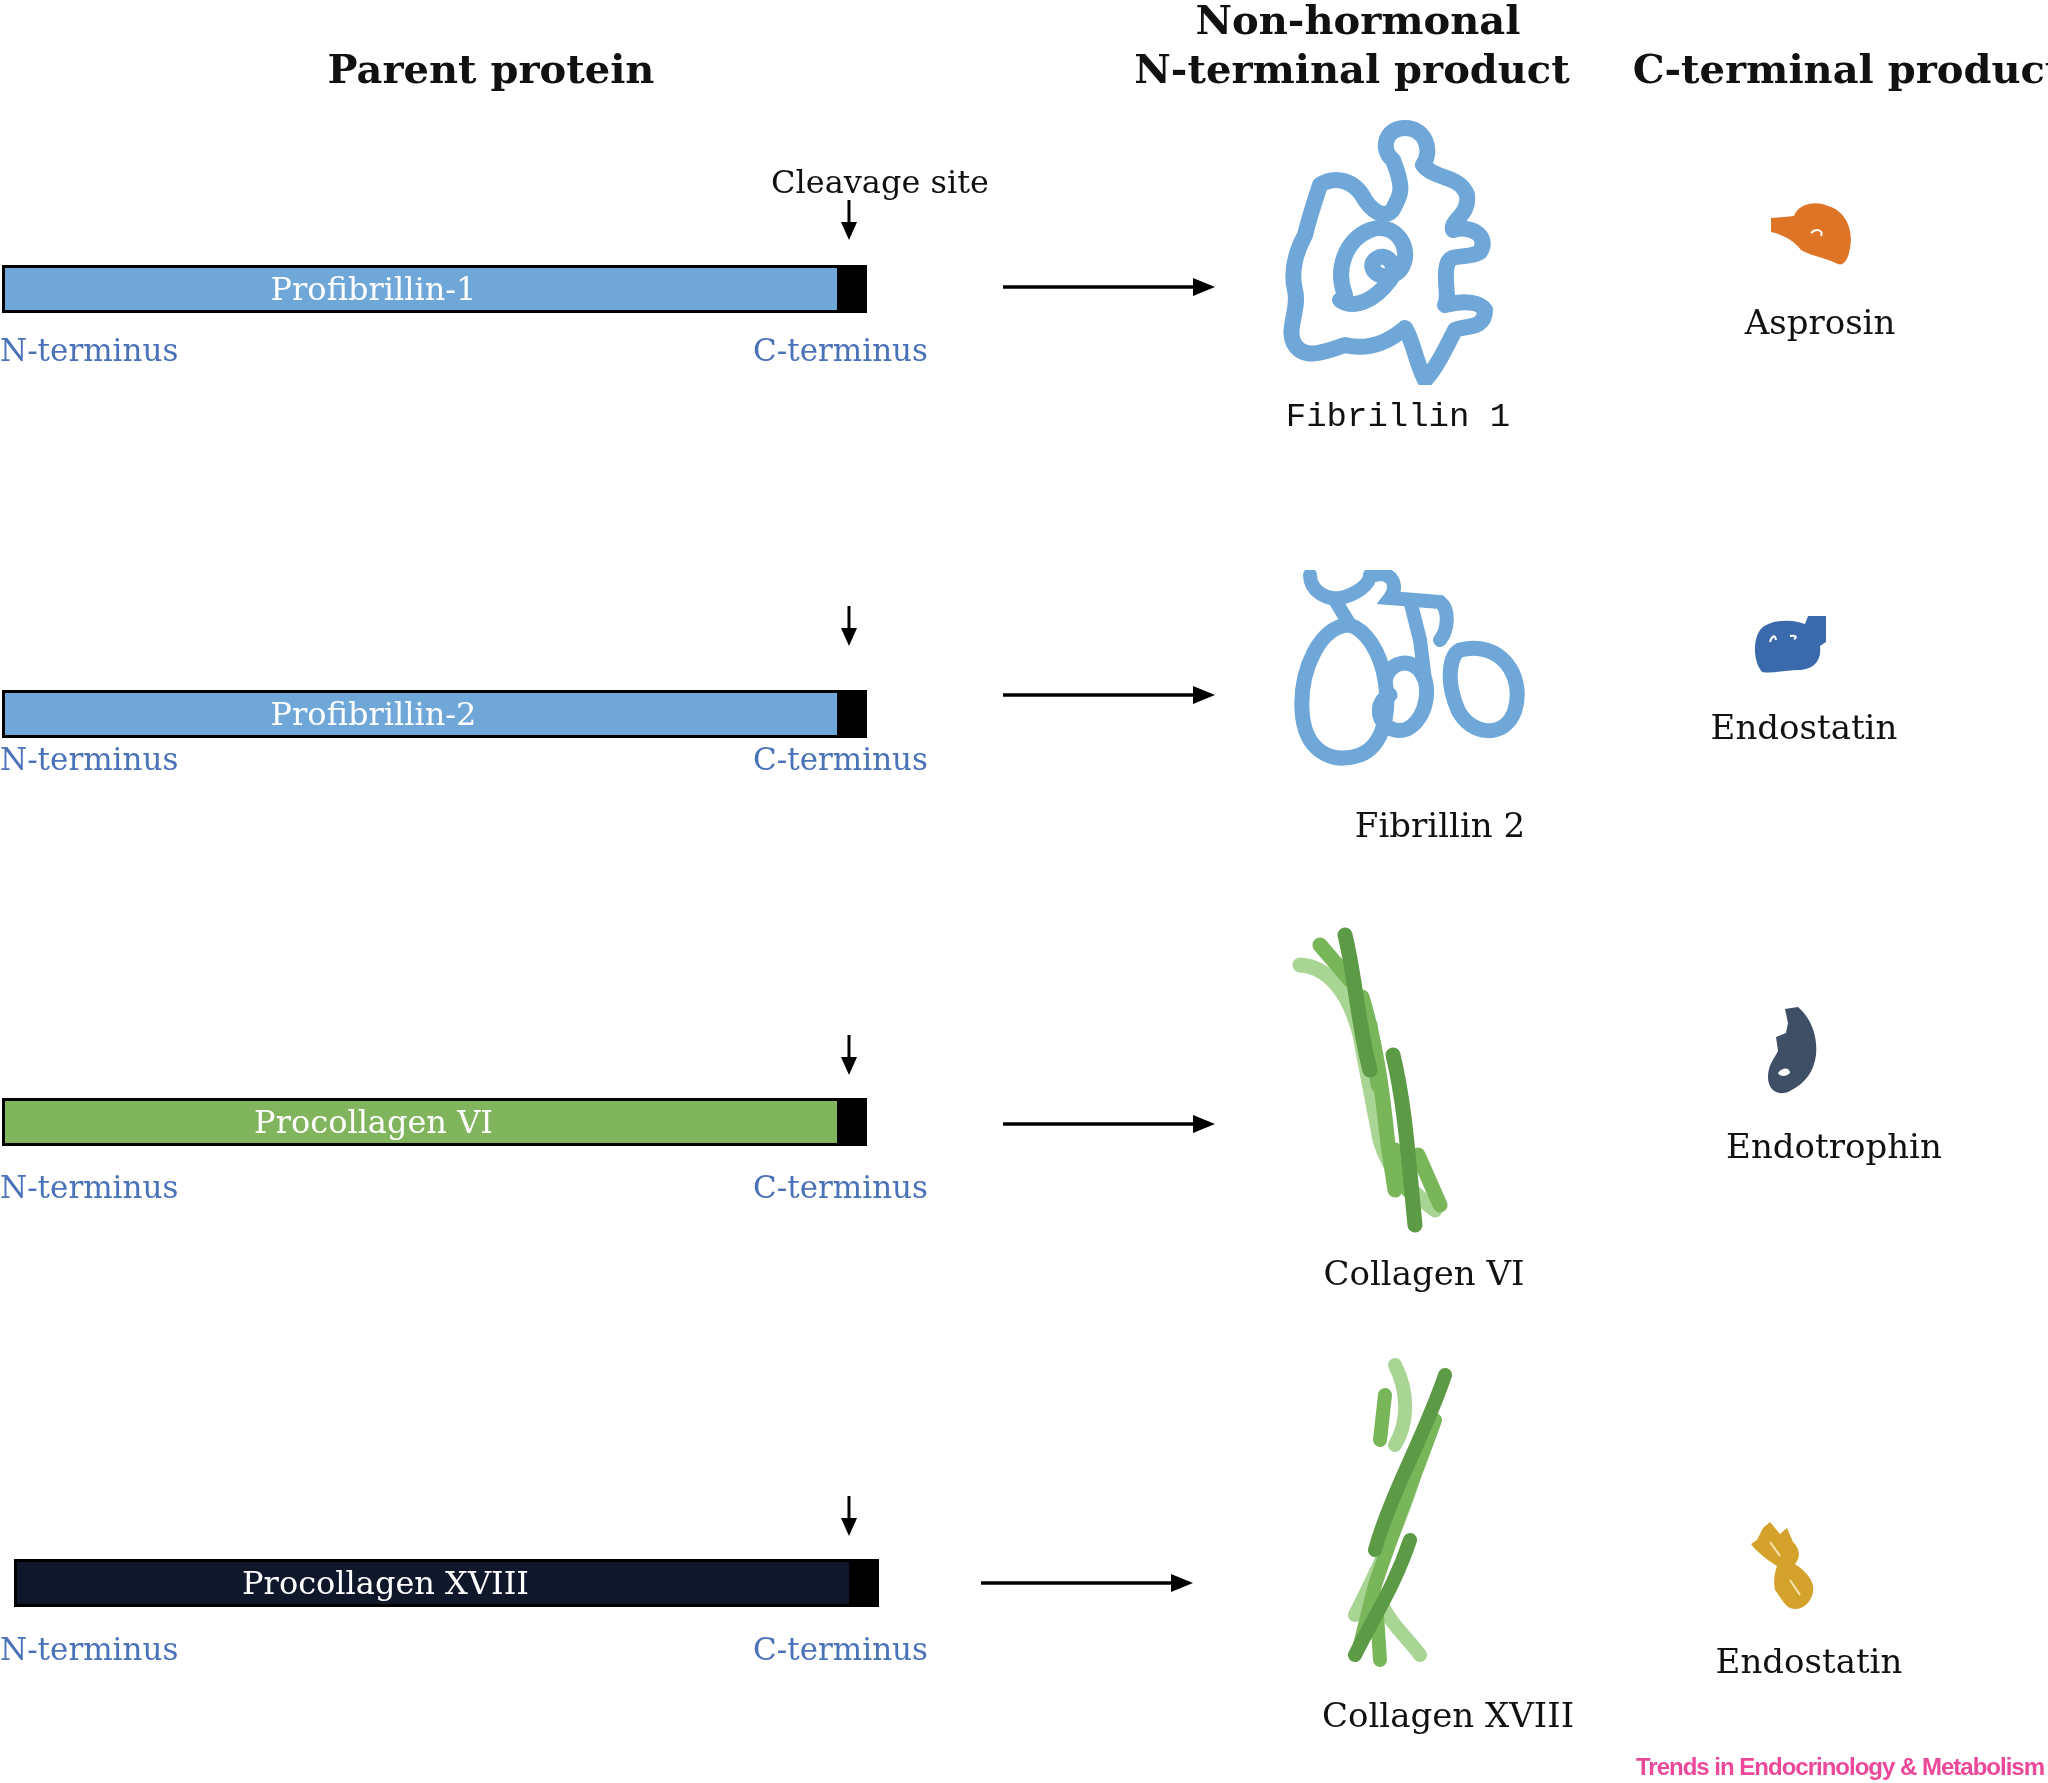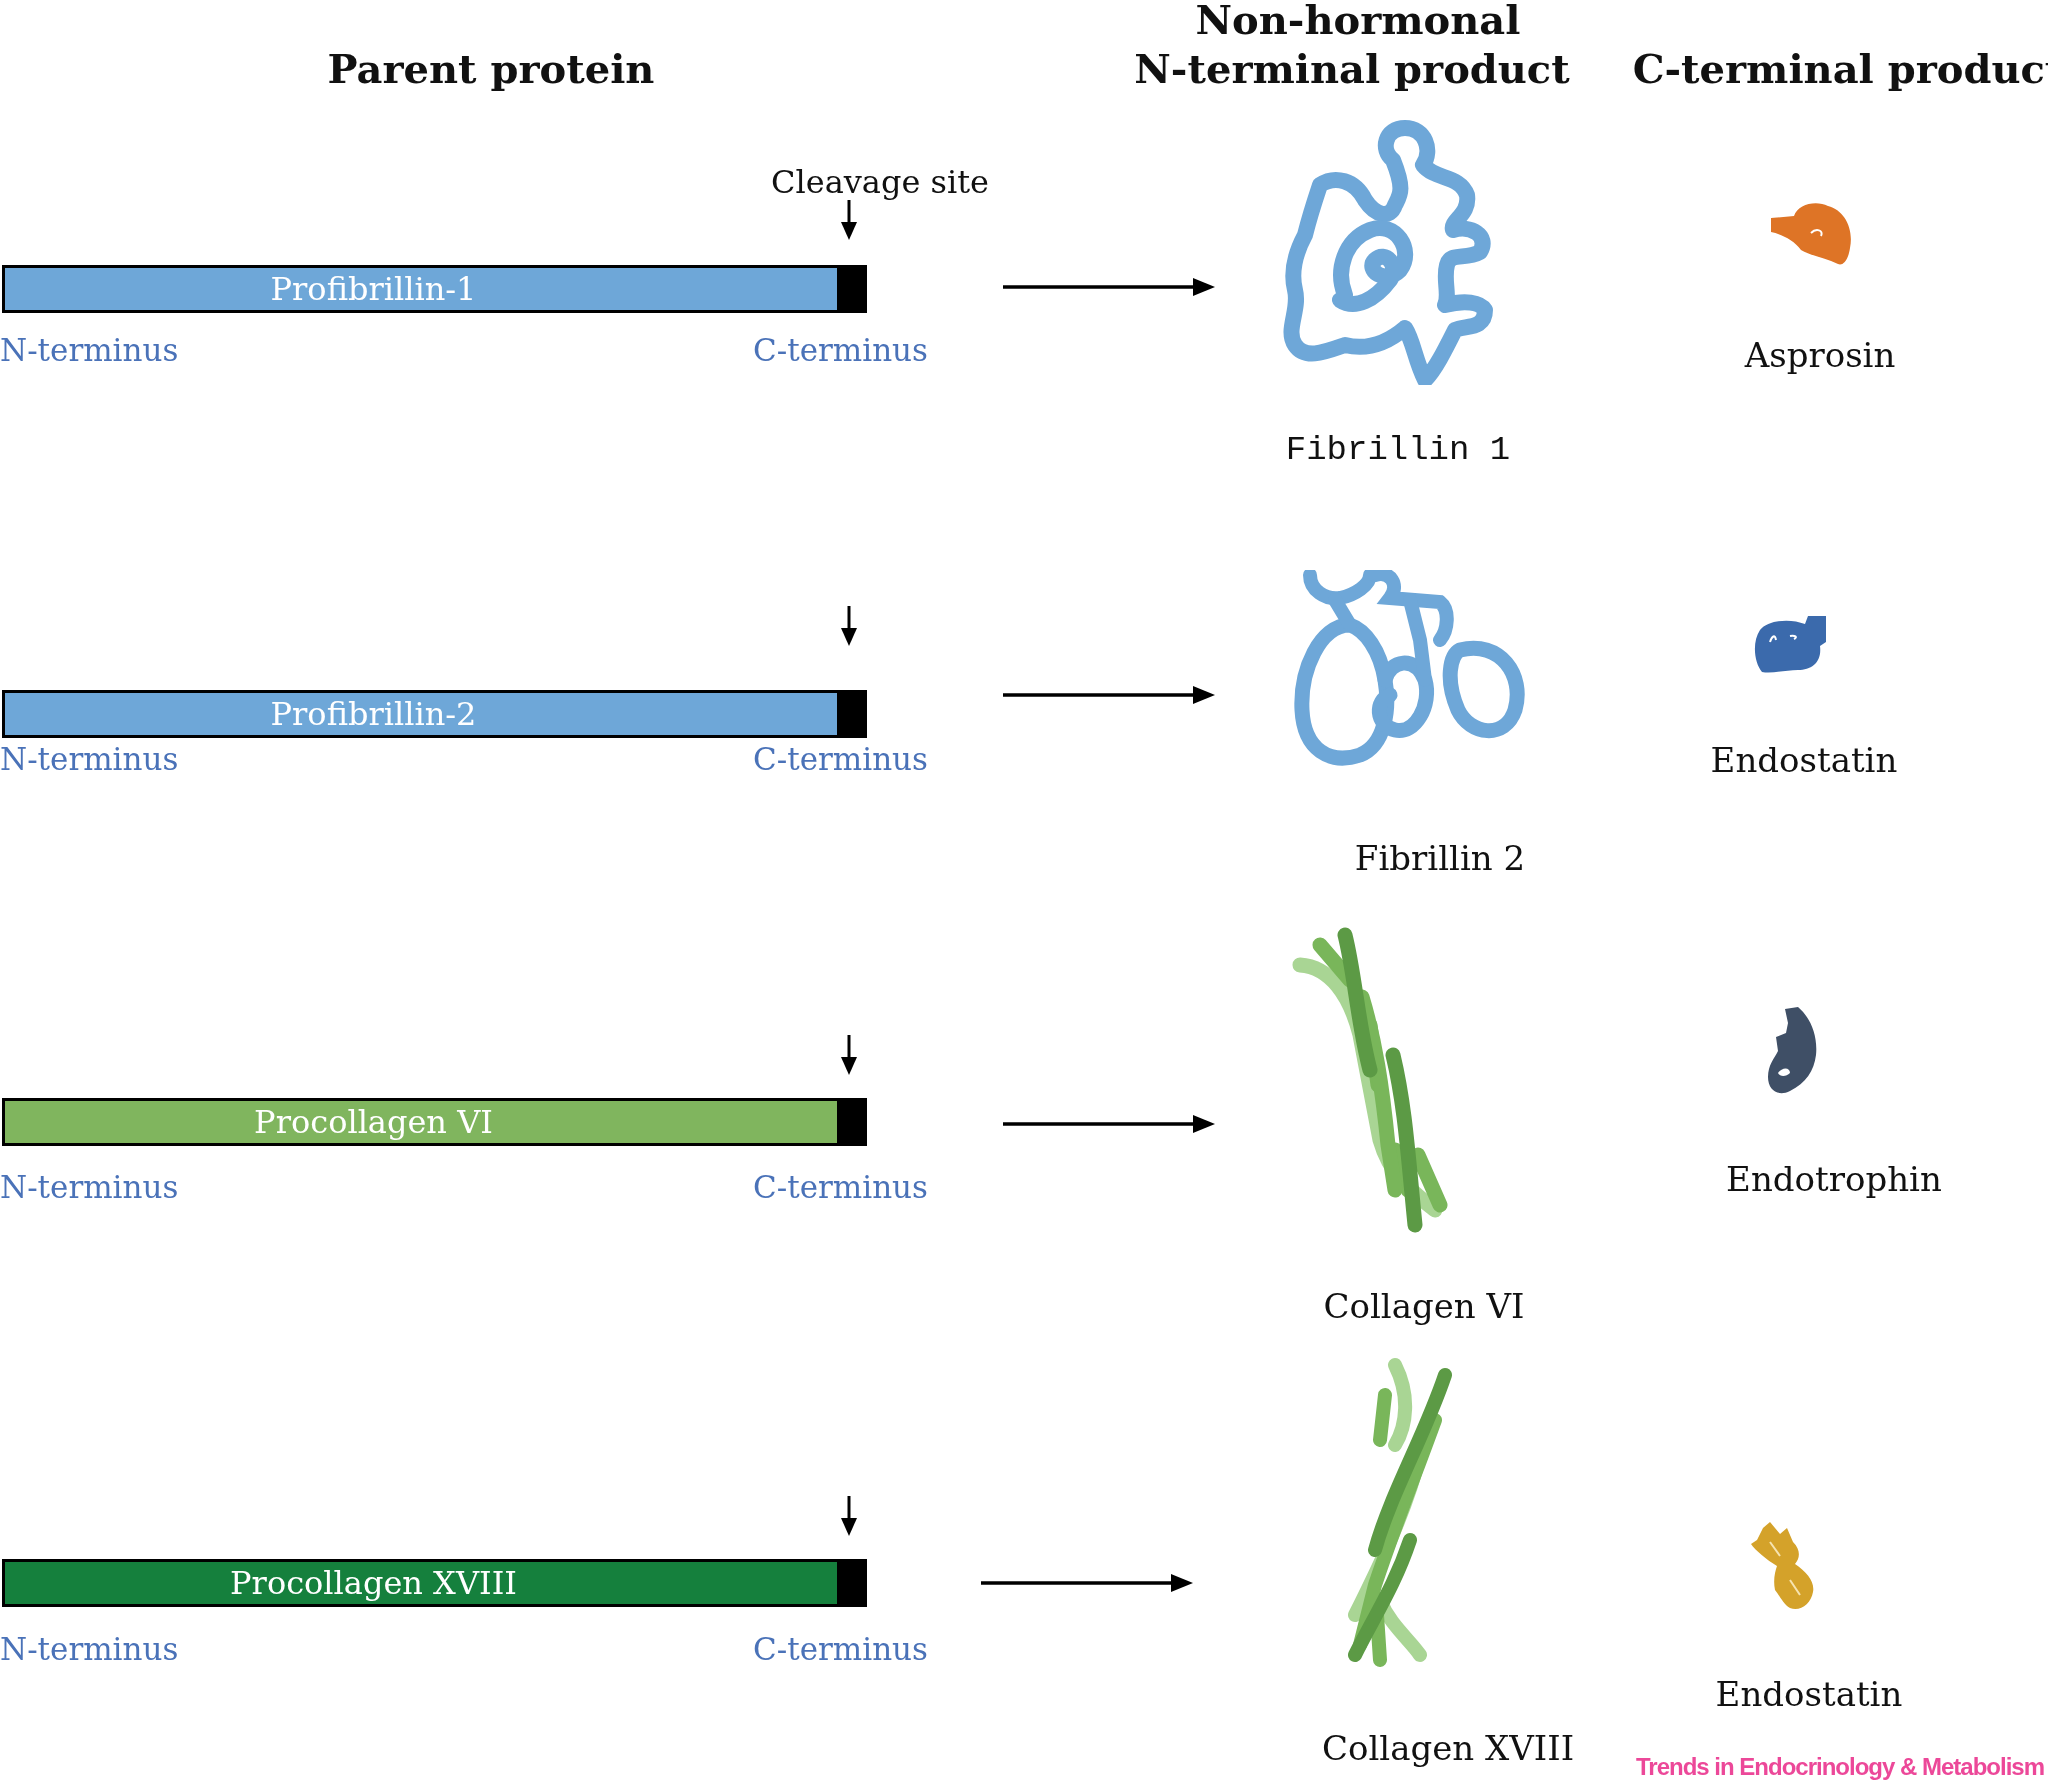--- a/index.html
+++ b/index.html
@@ -13,21 +13,21 @@
                align-items: center; justify-content: center; color: #fff; font-size: 32px;
                white-space: nowrap; }
   .cleave-mark { position: absolute; left: 832px; width: 30px; top: -3px; bottom: -3px;
                  background: #000; }
   .terminus { position: absolute; font-size: 31px; color: #4a72b8; white-space: nowrap; }
   .n-term { left: 0; }
   .c-term { left: 753px; }
   .down-arrow { position: absolute; left: 837px; width: 24px; height: 40px; }
   .right-arrow { position: absolute; height: 24px; }
   .product-label { position: absolute; font-size: 34px; white-space: nowrap;
-                   transform: translateX(-50%); margin-top: 33px; }
+                   transform: translateX(-50%); }
   .shape { position: absolute; }
   .footer { position: absolute; right: 4px; top: 1753px;
             font-family: "Liberation Sans", "DejaVu Sans", sans-serif; font-weight: bold;
             font-size: 24px; letter-spacing: -1px; color: #ec4899; white-space: nowrap; }
   .cleavage-site-label { position: absolute; left: 771px; top: 163px; font-size: 32px; white-space: nowrap; }
 </style>
 </head>
 <body>
 
 <div class="col-header" style="left:491px; top:44px;">Parent protein</div>
@@ -124,21 +124,21 @@
     <path d="M18,68 C22,62 30,62 30,68 C26,72 20,72 18,68 Z" fill="#fff"></path>
   </svg>
   <div class="product-label" style="left:1834px; top:1126px;">Endotrophin</div>
 </div>
 
 <div>
   <svg class="down-arrow" style="top:1496px;" viewBox="0 0 24 40">
     <line x1="12" y1="0" x2="12" y2="26" stroke="#000" stroke-width="3"></line>
     <polygon points="4,22 20,22 12,40" fill="#000"></polygon>
   </svg>
-  <div class="bar bar-green" style="top: 1559px; background: #15803d;">
+  <div class="bar bar-green" style="top: 1559px; background: #0f172a; margin-left: 12px;">
     <div class="bar-label">Procollagen XVIII</div>
     <div class="cleave-mark"></div>
   </div>
   <div class="terminus n-term" style="top: 1631px; color: rgb(74, 114, 184);">N-terminus</div>
   <div class="terminus c-term" style="top: 1631px; color: rgb(74, 114, 184);">C-terminus</div>
   <svg class="right-arrow" style="left:981px; top:1571px; width:212px;" viewBox="0 0 212 24">
     <line x1="0" y1="12" x2="192" y2="12" stroke="#000" stroke-width="3.5"></line>
     <polygon points="190,3 212,12 190,21" fill="#000"></polygon>
   </svg>
   <svg class="shape" style="left:1335px; top:1355px; width:130px; height:315px;" viewBox="0 0 130 315">

